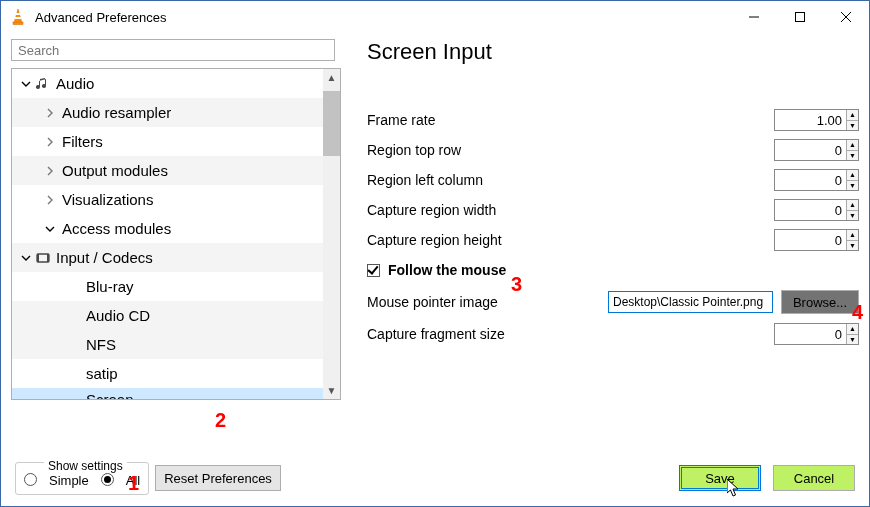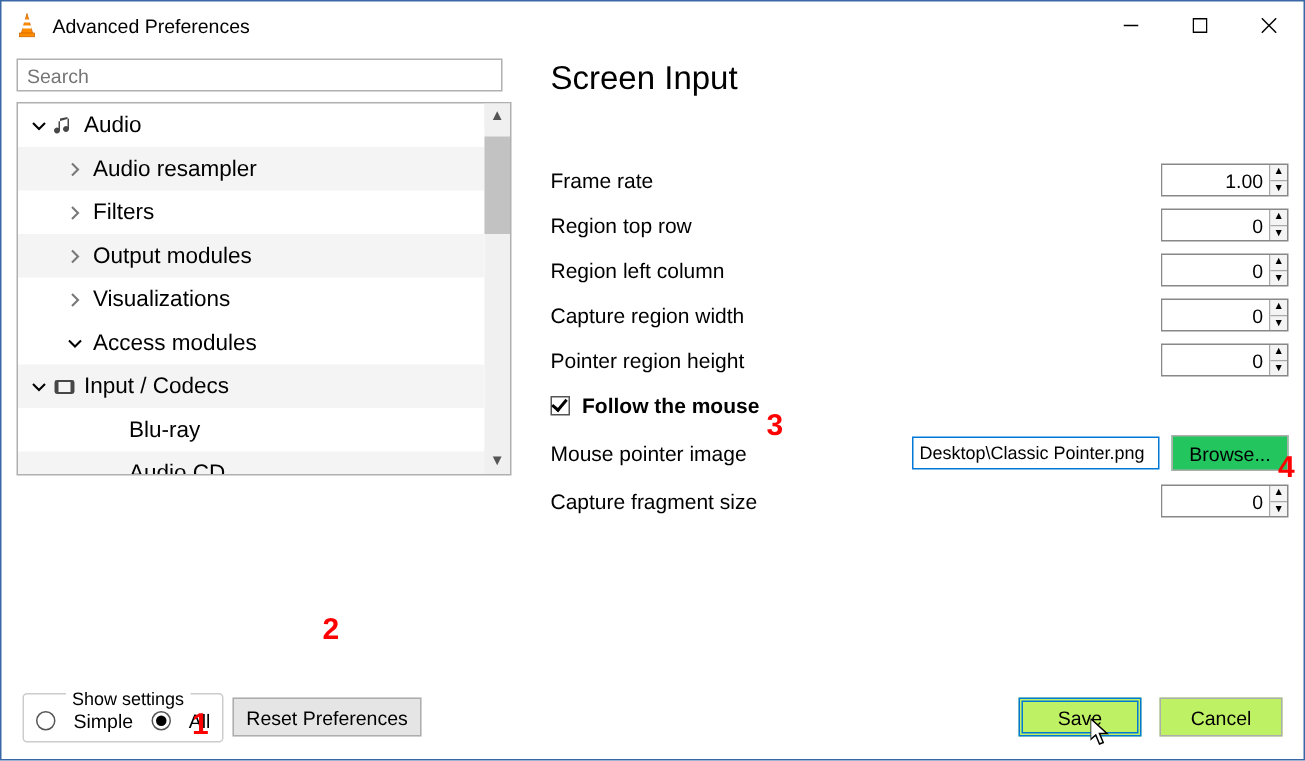--- a/index.html
+++ b/index.html
@@ -9,21 +9,21 @@
   .titlebar .title { margin-left: 8px; font-size: 13px; }
   .win-controls { margin-left: auto; display: flex; }
   .win-btn { width: 46px; height: 32px; display: flex; align-items: center; justify-content: center; font-size: 14px; }
   .content { display: flex; padding: 6px 10px 0 10px; height: 408px; }
   .left { width: 330px; display: flex; flex-direction: column; }
   .search-input { width: 324px; height: 22px; border: 1px solid #b0b0b0; padding: 2px 6px; font-family: inherit; font-size: 13px; color: #15803d; }
   .only-row { display: flex; align-items: center; margin-top: 5px; height: 18px; gap: 6px; }
   .cb { width: 13px; height: 13px; border: 1px solid #555; display: inline-block; }
   .cb.checked { position: relative; }
   .cb.checked::after { content: ""; position: absolute; left: 2px; top: -1px; width: 4px; height: 8px; border: solid #000; border-width: 0 2px 2px 0; transform: rotate(40deg); }
-  .tree-wrap { border: 1px solid #b0b0b0; margin-top: 7px; height: 249px; position: relative; overflow: hidden; }
+  .tree-wrap { border: 1px solid #b0b0b0; margin-top: 7px; height: 332px; position: relative; overflow: hidden; }
   .tree { position: absolute; inset: 0 17px 0 0; overflow: hidden; }
   .row { height: 29px; display: flex; align-items: center; font-size: 15px; padding-right: 6px; }
   .row.section { font-weight: 400; }
   .row .chev { width: 16px; display: inline-flex; justify-content: center; color: #555; font-size: 14px; }
   .row .ico { width: 18px; display: inline-flex; justify-content: center; color: #333; }
   .row .txt { margin-left: 4px; }
   .row.sel { background: #cde8ff; }
   .stripe { background: #f4f4f4; }
   .scrollbar { position: absolute; right: 0; top: 0; width: 17px; height: 100%; background: #f0f0f0; display: flex; flex-direction: column; justify-content: flex-start; }
   .sb-btn { height: 17px; background: #f0f0f0; display: flex; align-items: center; justify-content: center; color: #555; font-size: 10px; }
@@ -34,25 +34,25 @@
   .form-row .lbl { flex: 1; font-size: 14px; }
   .spin { width: 85px; height: 22px; border: 1px solid #888; display: flex; align-items: stretch; }
   .spin input { border: none; text-align: right; width: 100%; padding: 0 4px; font-family: inherit; font-size: 13px; }
   .spin .spin-btns { width: 14px; border-left: 1px solid #aaa; display: flex; flex-direction: column; }
   .spin .sb { flex: 1; display: flex; align-items: center; justify-content: center; font-size: 7px; border-bottom: 1px solid #aaa; background: #f4f4f4; }
   .spin .sb:last-child { border-bottom: none; }
   .check-row { display: flex; align-items: center; height: 30px; gap: 8px; font-size: 14px; font-weight: bold; }
   .file-row { display: flex; align-items: center; height: 34px; gap: 8px; }
   .file-row .lbl { flex: 1; font-size: 14px; }
   .file-input { width: 165px; height: 22px; border: 1px solid #0078d7; padding: 1px 4px; font-family: inherit; font-size: 12px; }
-  .browse-btn { width: 78px; height: 24px; background: #22c55e; border: 1px solid #adadad; font-family: inherit; font-size: 13px; }
+  .browse-btn { width: 78px; height: 24px; background: #737373; border: 1px solid #adadad; font-family: inherit; font-size: 13px; }
   .annotation { position: absolute; color: #ff0000; font-weight: 700; font-size: 20px; font-family: Arial, sans-serif; pointer-events: none; }
   .bottom { position: absolute; left: 0; right: 0; bottom: 0; height: 60px; padding: 4px 14px 0 14px; display: flex; align-items: center; }
   .fieldset-label { position: absolute; left: 28px; top: -4px; background: #fff; font-size: 12px; padding: 0 4px; }
-  .radio-group { border: 1px solid #ccc; border-radius: 3px; padding: 10px 8px 6px 8px; display: flex; gap: 12px; align-items: center; position: relative; }
+  .radio-group { border: 1px solid #ccc; border-radius: 3px; padding: 10px 8px 6px 8px; display: flex; gap: 12px; align-items: flex-start; position: relative; }
   .radio { width: 13px; height: 13px; border: 1px solid #555; border-radius: 50%; display: inline-block; position: relative; }
   .radio.on::after { content: ""; position: absolute; left: 2px; top: 2px; width: 7px; height: 7px; background: #000; border-radius: 50%; }
   .rlabel { font-size: 13px; }
   .reset-btn { height: 26px; background: #e5e5e5; border: 1px solid #adadad; font-family: inherit; font-size: 13px; padding: 0 8px; margin-left: 6px; }
   .spacer { flex: 1; }
   .main-btn { width: 82px; height: 26px; background: #bef264; border: 1px solid #adadad; font-family: inherit; font-size: 13px; margin-left: 12px; }
   .main-btn.focus { border: 1px solid #0078d7; outline: 1px solid #0078d7; outline-offset: -3px; }
   svg { display: block; }
   .cursor { position: absolute; pointer-events: none; }
 </style>
@@ -224,21 +224,21 @@
       <span class="lbl">Capture region width</span>
       <div class="spin">
         <input value="0" style="">
         <div class="spin-btns">
             <div class="sb">▲</div>
             <div class="sb">▼</div>
           </div>
       </div>
     </div>
     <div class="form-row">
-      <span class="lbl">Pointer region height</span>
+      <span class="lbl">Capture region height</span>
       <div class="spin">
         <input value="0" style="">
         <div class="spin-btns">
             <div class="sb">▲</div>
             <div class="sb">▼</div>
           </div>
       </div>
     </div>
     <div class="check-row">
       <span class="cb checked"></span>

